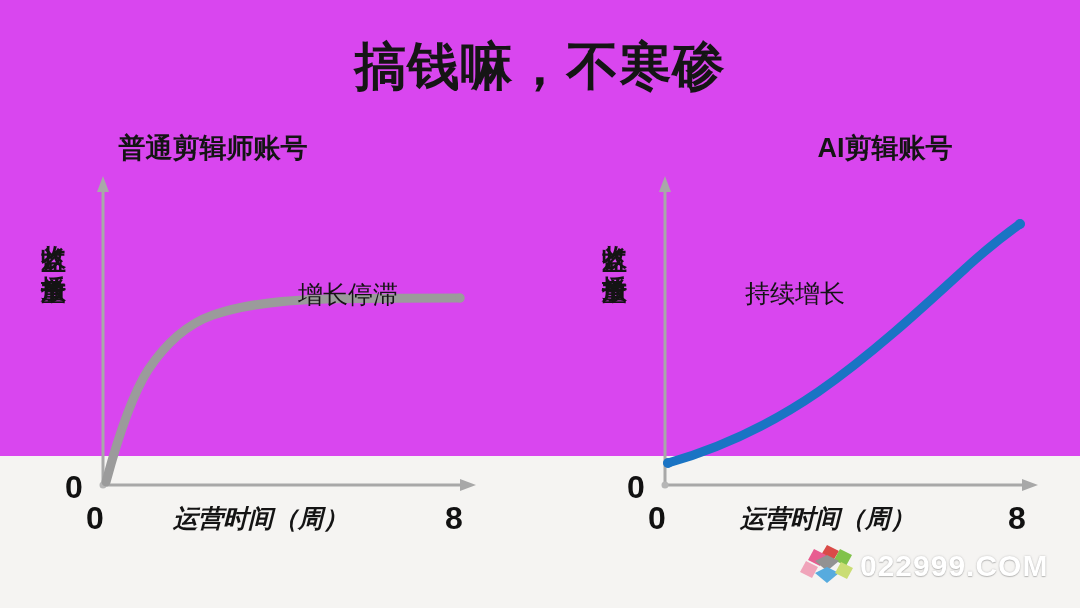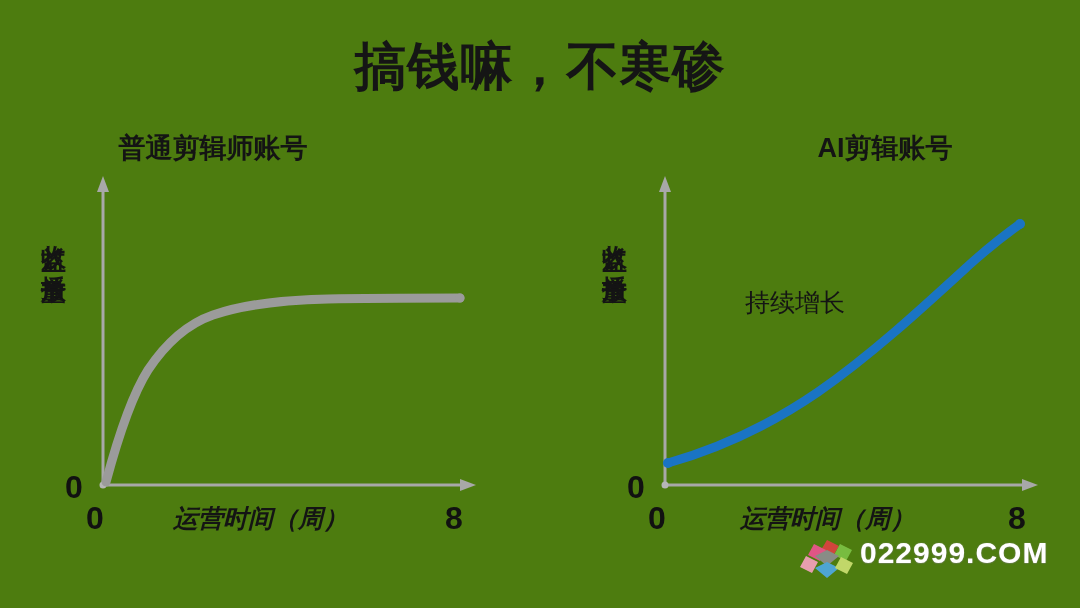--- a/index.html
+++ b/index.html
@@ -12,22 +12,22 @@
     background: #f5f4f2;
     font-family: "Liberation Sans", "DejaVu Sans", sans-serif;
     color: #1a1a1a;
     overflow: hidden;
     position: relative;
   }
 
   #slide {
     position: relative;
     width: 1080px;
-    height: 608px;
-    background: #4d7c0f;
+    height: 456px;
+    background: #d946ef;
   }
 
   
   #main-title {
     position: absolute;
     top: 32px;
     left: 0;
     width: 1080px;
     text-align: center;
     font-size: 52px;
@@ -105,41 +105,41 @@
 
   
   .curve-annotation {
     position: absolute;
     font-size: 25px;
     font-weight: normal;
     color: #141414;
     white-space: nowrap;
   }
   #panel-left  .curve-annotation { left: 290px; top: 148px; }
-  #panel-right .curve-annotation { left: 165px; top: 156px; }
+  #panel-right .curve-annotation { left: 165px; top: 147px; }
 
   
   .plot-svg {
     position: absolute;
     left: 0;
     top: 0;
     width: 520px;
     height: 420px;
     overflow: visible;
   }
 
   
   #watermark {
     position: absolute;
     left: 800px;
     top: 536px;
     width: 260px;
     height: 60px;
     display: flex;
-    align-items: flex-start;
+    align-items: center;
     gap: 6px;
   }
   #watermark-text {
     font-size: 30px;
     font-weight: bold;
     color: #ffffff;
     letter-spacing: 1px;
     text-shadow: 0 0 2px rgba(140,140,140,.55), 0 1px 1px rgba(120,120,120,.4);
     white-space: nowrap;
   }
@@ -170,20 +170,21 @@
                C 240,173 280,170 320,169
                C 360,168 410,168 452,168" fill="none" stroke="#9b9b9b" stroke-width="9" stroke-linecap="round" stroke-linejoin="round"></path>
       <circle cx="452" cy="168" r="4.5" fill="#9b9b9b"></circle>
     </svg>
 
     <div class="y-axis-label">收益／播放量</div>
     <div class="x-axis-label">运营时间（周）</div>
     <div class="origin-y-tick">0</div>
     <div class="origin-x-tick">0</div>
     <div class="max-x-tick">8</div>
+    <div class="curve-annotation">增长停滞</div>
   </div>
 
   <div class="panel" id="panel-right">
 
     <div class="panel-title">AI剪辑账号</div>
 
     <svg class="plot-svg" viewBox="0 0 520 420">
 
       <line x1="85" y1="355" x2="85" y2="58" stroke="#a8a8a8" stroke-width="3"></line>
       <polygon points="85,46 79,62 91,62" fill="#a8a8a8"></polygon>

